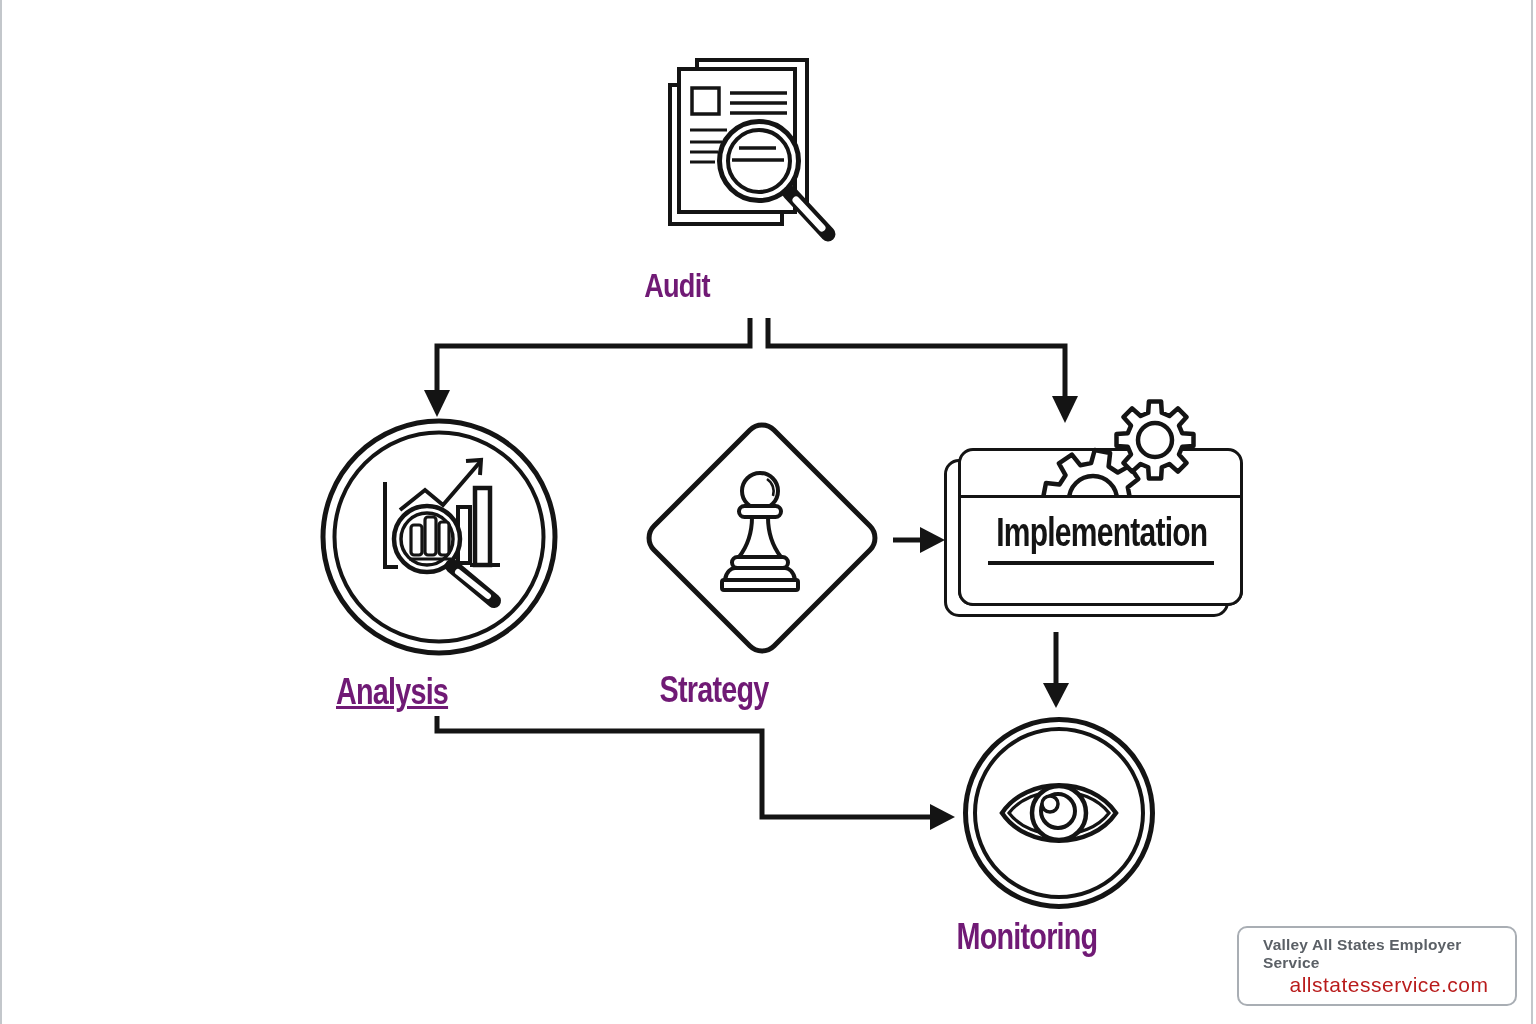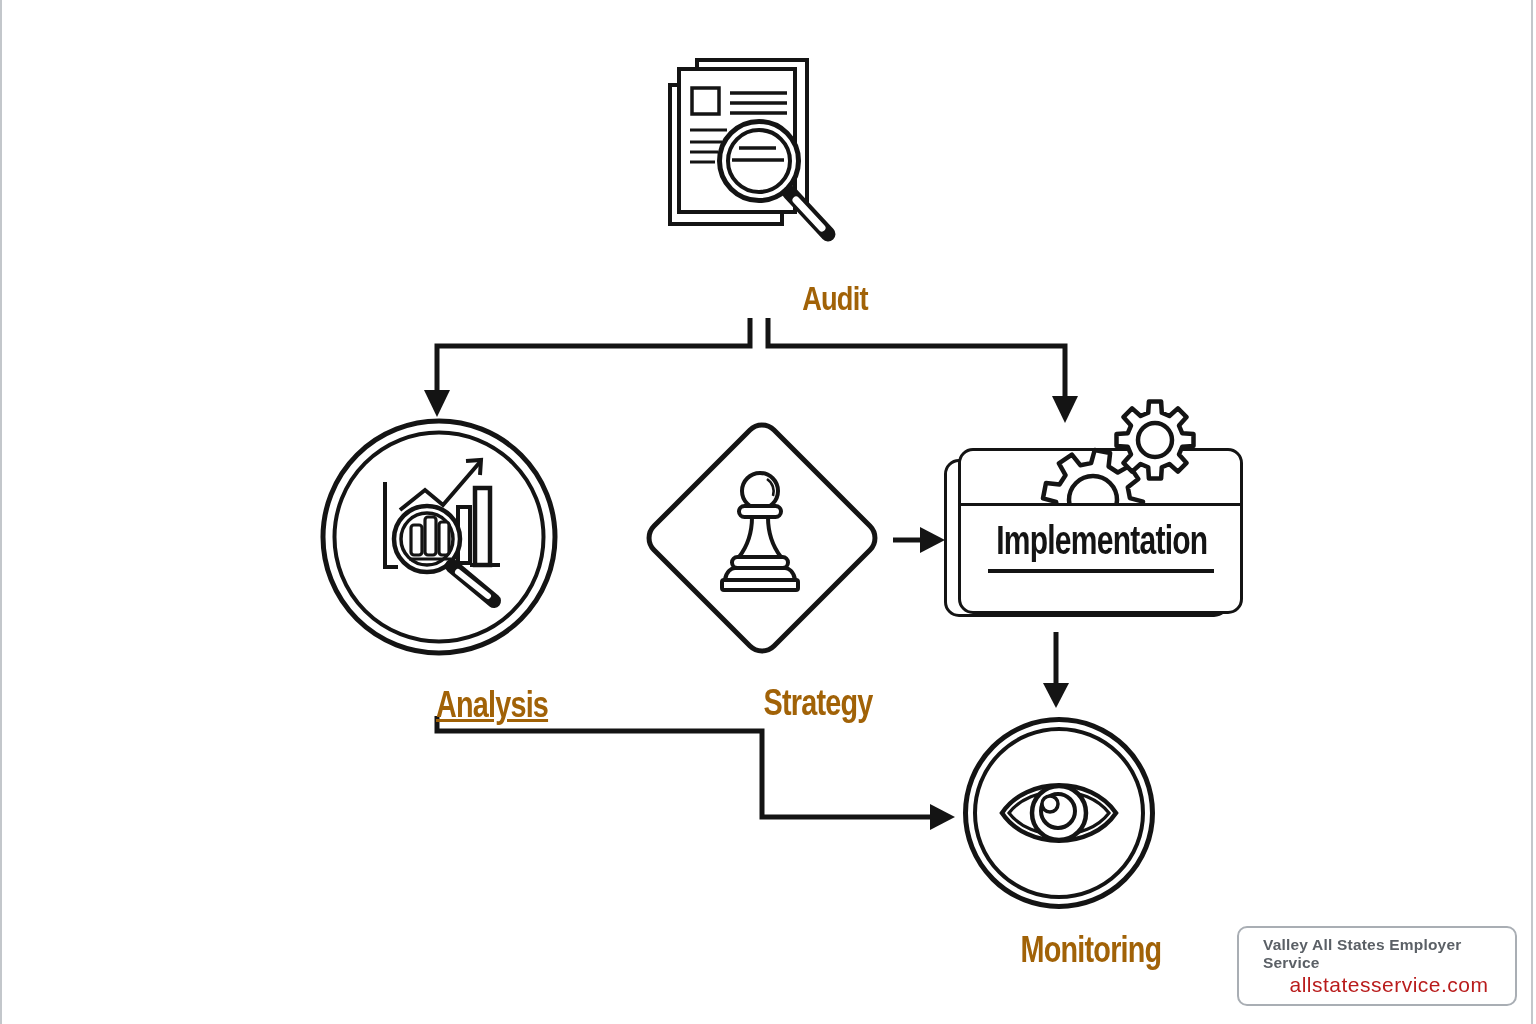--- a/index.html
+++ b/index.html
@@ -9,35 +9,35 @@
     background: #ffffff; overflow: hidden;
     font-family: "Liberation Sans", sans-serif;
   }
   .frame-line { position:absolute; top:0; bottom:0; width:2px; background:#c3c7cb; }
   .frame-line.left { left:0; }
   .frame-line.right { right:3px; }
 
   svg.layer { position:absolute; left:0; top:0; }
   .icon-svg { position:absolute; }
 
-  .node-label { position:absolute; width:240px; display:flex; justify-content:flex-end;
-    color:#a16207; font-weight:bold; font-size:36px;margin-top:13px; }
+  .node-label { position:absolute; width:240px; display:flex; justify-content:flex-start;
+    color:#701a75; font-weight:bold; font-size:36px; }
   .node-label > span { display:inline-block; transform:scaleX(.8); letter-spacing:-1px; white-space:nowrap; }
   #audit-label { left:636px; top:266px; font-size:34px; }
   #analysis-label { left:322px; top:671px;text-decoration:underline; }
   #strategy-label { left:646px; top:669px; }
   #monitoring-label { left:939px; top:916px; }
 
   
   .impl-node { position:absolute; left:940px; top:395px; width:320px; height:240px; }
   .card { position:absolute; background:#ffffff; border:3.5px solid #141414; border-radius:15px; }
   .card.back  { left:4px;  top:64px; width:285px; height:158px; }
   .card.front { left:18px; top:53px; width:285px; height:158px; }
   .gears-svg { position:absolute; left:95px; top:0; }
-  .impl-lower { position:absolute; left:18px; top:108px; width:285px; height:111px;
+  .impl-lower { position:absolute; left:18px; top:100px; width:285px; height:111px;
     background:#ffffff; border:3.5px solid #141414; border-radius:0 0 15px 15px;
     text-align:center; padding-top:12px; }
   .impl-lower .impl-title { display:inline-block; font-weight:bold; font-size:40px; color:#141414;
     letter-spacing:-1px; transform:scaleX(.75); white-space:nowrap; }
   .impl-underline { width:226px; height:4px; background:#141414; margin:6px auto 0; }
 
   
   .credit-box { position:absolute; left:1237px; top:926px; width:280px; height:80px;
     background:#ffffff; border:2.5px solid #a9aeb4; border-radius:10px;
     display:flex; flex-direction:column; align-items:center; justify-content:center; gap:1px;padding-left:24px; }

